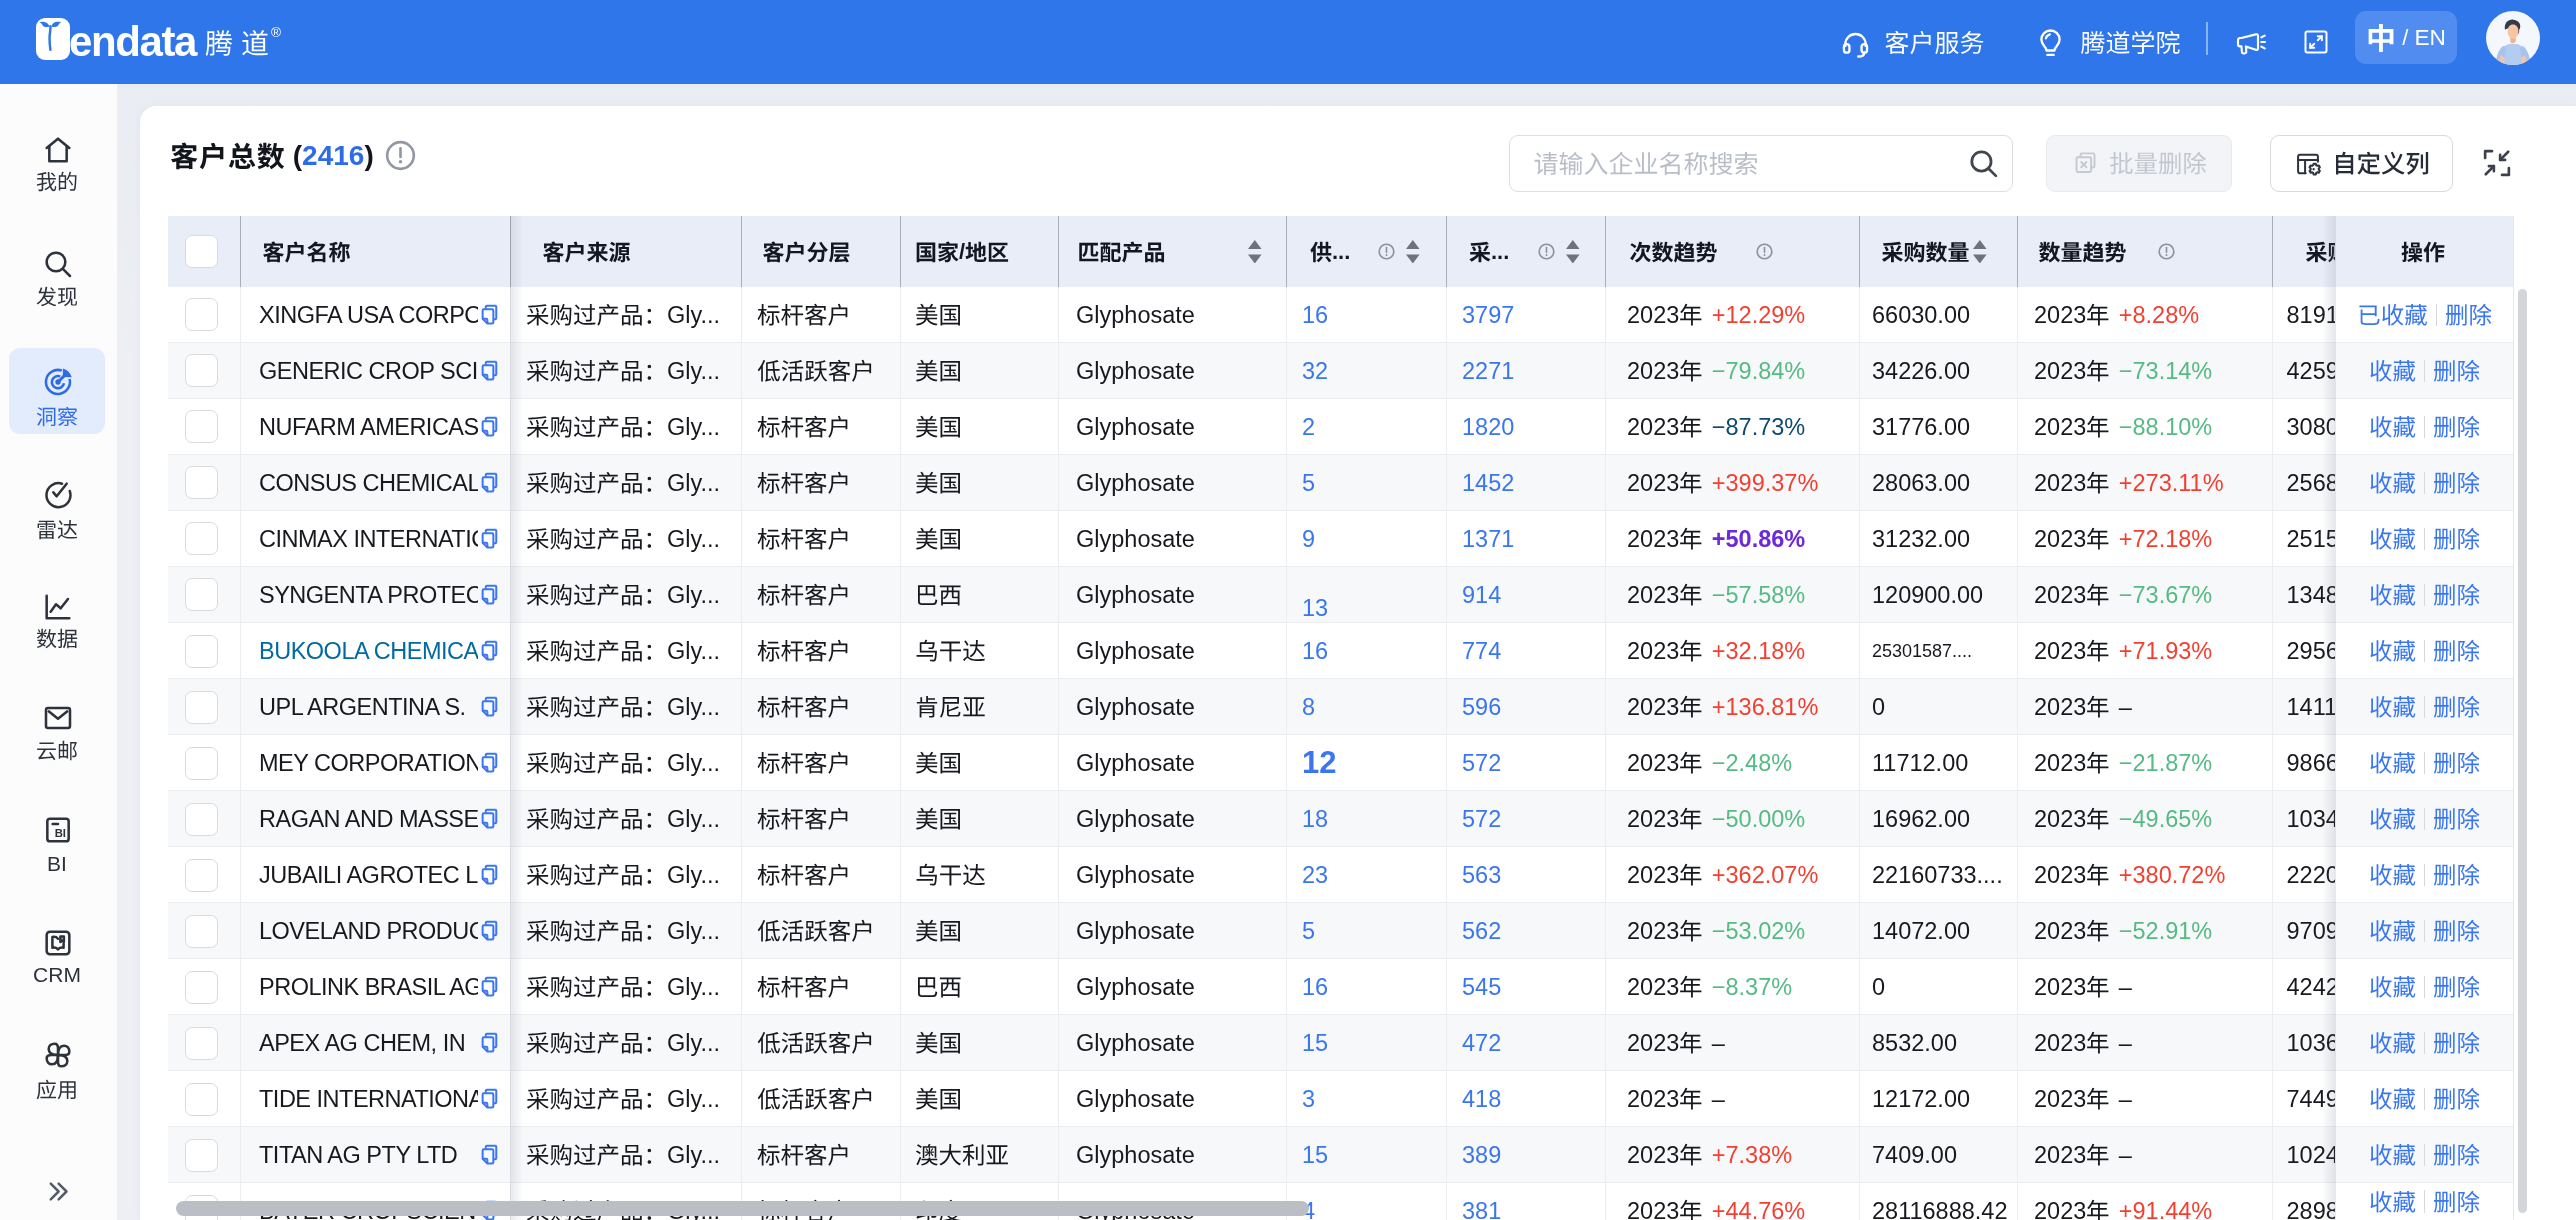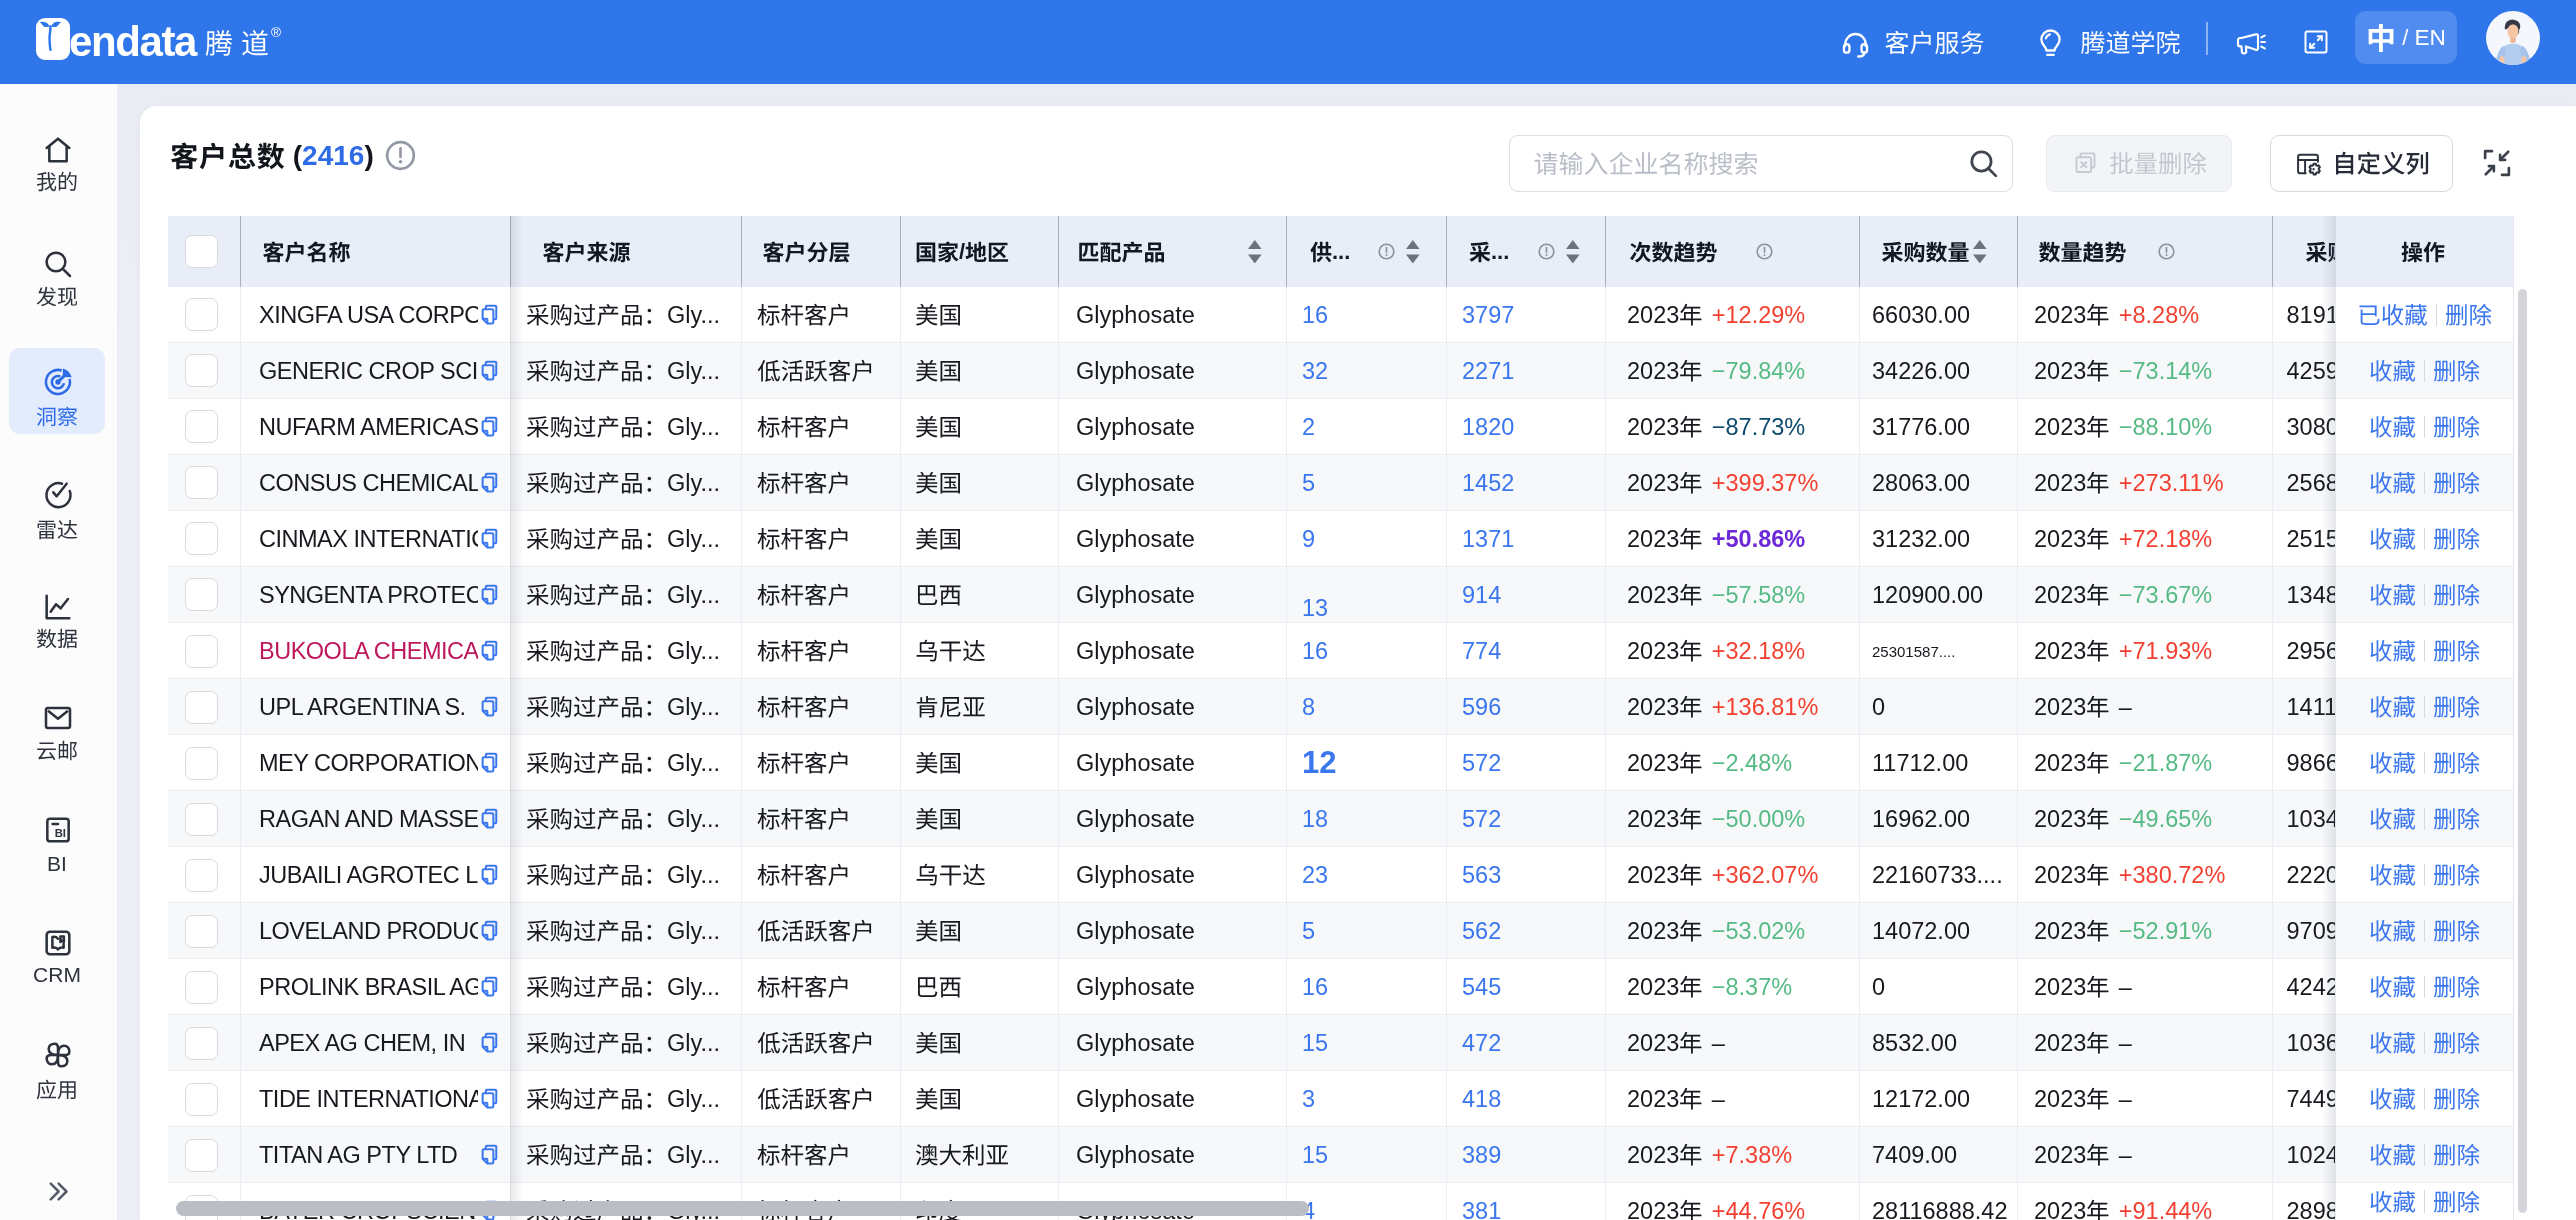--- a/index.html
+++ b/index.html
@@ -982,21 +982,21 @@
     <div style="position:relative;width:9px"></div>
     <span style="font-size:23.5px;color:#55ba84;font-weight:400;letter-spacing:0px;white-space:pre;">−73.67%</span>
   </div>
 <div style="left:2272px;top:567px;width:63px;height:56px;overflow:hidden">
     <div style="left:14.5px;top:0;height:56px;display:flex;align-items:center">
       <span style="font-size:23.5px;color:#17191f;font-weight:400;letter-spacing:0px;white-space:pre;">13483</span>
     </div>
   </div>
 <div style="left:185px;top:635px;width:33px;height:33px;background:#fff;border:1.8px solid #d8dade;border-radius:7.2px"></div>
 <div style="left:259px;top:623px;height:56px;width:219px;overflow:hidden;display:flex;align-items:center">
-    <span style="font-size:23.5px;color:#be185d;font-weight:400;letter-spacing:-0.5px;white-space:pre;">BUKOOLA CHEMICA</span>
+    <span style="font-size:23.5px;color:#0369a1;font-weight:400;letter-spacing:-0.5px;white-space:pre;">BUKOOLA CHEMICA</span>
   </div>
 <div style="left:479px;top:639px;width:20px;height:23.5px"><svg width="20" height="23.5" viewBox="0 0 22 24" fill="none" stroke="#3a76ee" stroke-width="2.2" stroke-linejoin="round">
       <path d="M7.5 5.5V3.2A1.2 1.2 0 0 1 8.7 2h9.1A1.2 1.2 0 0 1 19 3.2v12.6a1.2 1.2 0 0 1-1.2 1.2H16"></path>
       <path d="M4 7.3A1.3 1.3 0 0 1 5.3 6h9.2A1.3 1.3 0 0 1 15.8 7.3v13a1.3 1.3 0 0 1-1.3 1.3H9.2L4 16.4Z"></path>
       <path d="M9.2 21.6v-4.1a1.1 1.1 0 0 0-1.1-1.1H4"></path>
     </svg></div>
 <div style="left:526px;top:623px;height:56px;display:flex;align-items:center">
     <svg class="ck" width="141" height="23.5" viewBox="0 -0.88 6.0000 1" style="">
       <g fill="#17191f">
         <use href="#gr91c7" x="0.000"></use>
@@ -1041,21 +1041,21 @@
     <span style="font-size:23.5px;color:#17191f;font-weight:400;letter-spacing:0px;white-space:pre;">2023</span>
     <svg class="ck" width="23.5" height="23.5" viewBox="0 -0.88 1.0000 1" style="">
       <g fill="#17191f">
         <use href="#gr5e74" x="0.000"></use>
       </g>
     </svg>
     <div style="position:relative;width:9px"></div>
     <span style="font-size:23.5px;color:#f33f30;font-weight:400;letter-spacing:0px;white-space:pre;">+32.18%</span>
   </div>
 <div style="left:1872px;top:623px;height:56px;display:flex;align-items:center">
-    <span style="font-size:15px;color:#17191f;font-weight:400;letter-spacing:0px;white-space:pre;">25301587....</span>
+    <span style="font-size:18px;color:#17191f;font-weight:400;letter-spacing:0px;white-space:pre;">25301587....</span>
   </div>
 <div style="left:2034px;top:623px;height:56px;display:flex;align-items:center">
     <span style="font-size:23.5px;color:#17191f;font-weight:400;letter-spacing:0px;white-space:pre;">2023</span>
     <svg class="ck" width="23.5" height="23.5" viewBox="0 -0.88 1.0000 1" style="">
       <g fill="#17191f">
         <use href="#gr5e74" x="0.000"></use>
       </g>
     </svg>
     <div style="position:relative;width:9px"></div>
     <span style="font-size:23.5px;color:#f33f30;font-weight:400;letter-spacing:0px;white-space:pre;">+71.93%</span>

